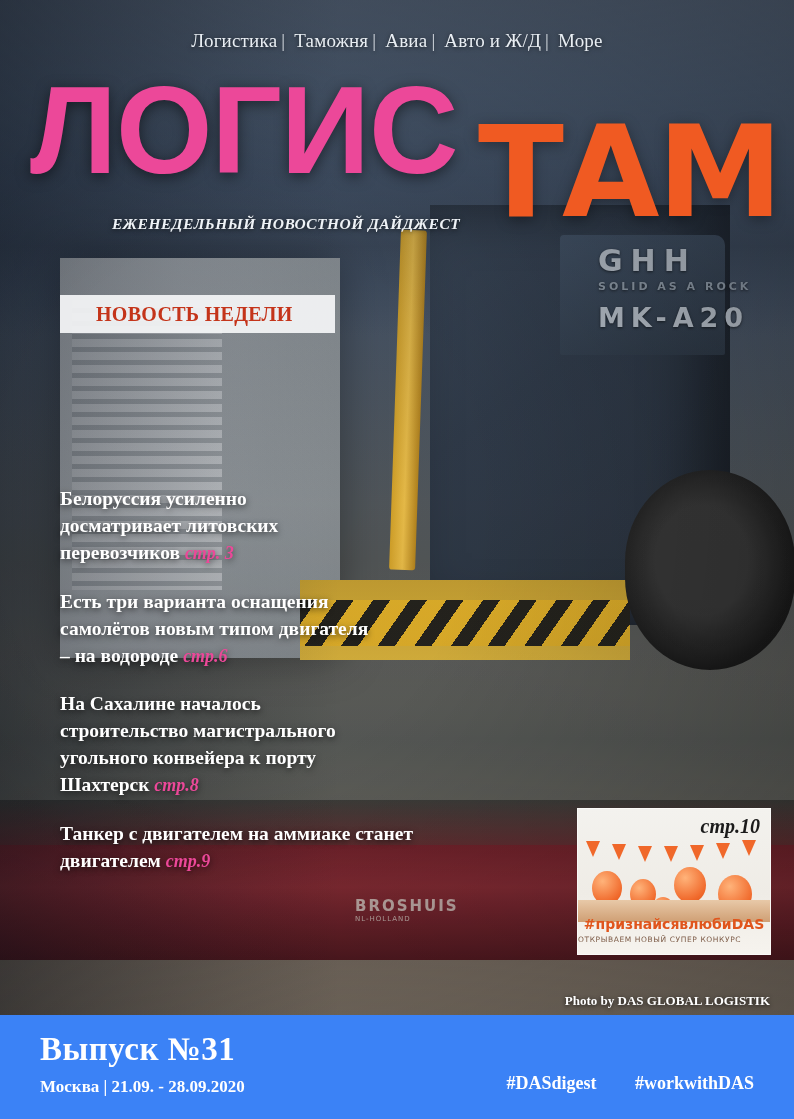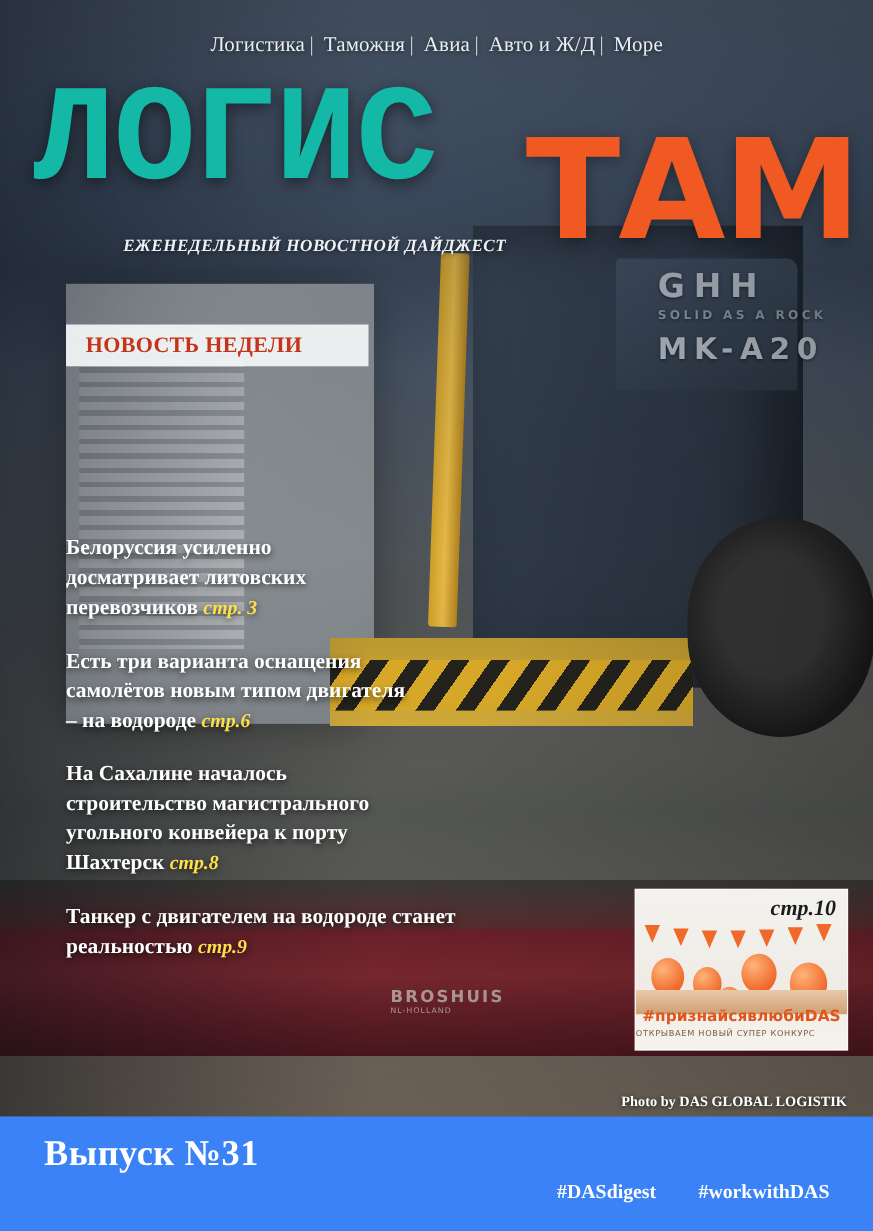--- a/index.html
+++ b/index.html
@@ -147,24 +147,24 @@
   .title-wrap {
     position: absolute;
     top: 68px; left: 0; width: 794px; height: 160px;
   }
   .title-main {
     position: absolute;
     left: 30px; top: 0;
     font-size: 124px;
     line-height: 1;
     font-weight: bold;
-    color: #14b8a6;
+    color: #ec4899;
     letter-spacing: -1px;
     text-shadow: 0 3px 14px rgba(0,0,0,.5);
-    font-family: Liberation Mono, monospace;
+    font-family: Liberation Sans, sans-serif;
   }
   .title-accent {
     position: absolute;
     left: 478px; top: 42px;
     font-size: 126px;
     line-height: 1;
     font-weight: bold;
     color: #f05a22;
     font-family: "DejaVu Sans", sans-serif;
     letter-spacing: -2px;
@@ -182,21 +182,21 @@
   }
 
   
   .badge {
     position: absolute;
     left: 60px; top: 295px;
     width: 275px; height: 38px;
     background: rgba(245,246,247,.92);
     display: flex;
     align-items: center;
-    padding-left: 18px;
+    padding-left: 36px;
     box-sizing: border-box;
   }
   .badge-text {
     color: #c4341a;
     font-weight: bold;
     font-size: 20px;
     letter-spacing: .3px;
   }
 
   
@@ -220,21 +220,21 @@
   .items { position: absolute; left: 60px; top: 486px; width: 400px; }
   .item {
     color: #ffffff;
     font-size: 19.5px;
     font-weight: bold;
     line-height: 1.38;
     text-shadow: 0 2px 6px rgba(0,0,0,.62);
     margin-bottom: 22px;
   }
   .item .pg {
-    color: #fde047;
+    color: #ec4899;
     font-style: italic;
     font-size: 18px;
     white-space: nowrap;
   }
   .item.i1 { width: 300px; }
   .item.i2 { width: 310px; margin-top: 16px; }
   .item.i3 { width: 310px; margin-top: 16px; }
   .item.i4 { width: 390px; margin-top: 22px; }
 
   
@@ -397,21 +397,21 @@
     </div>
     <div class="item i2">
       <span>Есть три варианта оснащения самолётов новым типом двигателя – на водороде</span>
       <span class="pg">стр.6</span>
     </div>
     <div class="item i3">
       <span>На Сахалине началось строительство магистрального угольного конвейера к порту Шахтерск</span>
       <span class="pg">стр.8</span>
     </div>
     <div class="item i4">
-      <span>Танкер с двигателем на водороде станет реальностью</span>
+      <span>Танкер с двигателем на аммиаке станет двигателем</span>
       <span class="pg">стр.9</span>
     </div>
   </div>
 
   <div class="promo-title">Признайся в любви DAS!</div>
   <div class="promo">
     <div class="promo-page">стр.10</div>
     <div class="promo-bunting">
       <div class="promo-flag" style="left:8px;  top:2px;"></div>
       <div class="promo-flag" style="left:34px; top:5px;"></div>
@@ -427,19 +427,24 @@
     <div class="promo-ball" style="left:140px; top:66px; width:34px; height:38px;"></div>
     <div class="promo-ball" style="left:74px; top:88px; width:22px; height:25px;"></div>
     <div class="promo-table"></div>
     <div class="promo-hash">#признайсявлюбиDAS</div>
     <div class="promo-sub">ОТКРЫВАЕМ НОВЫЙ СУПЕР КОНКУРС</div>
   </div>
   <div class="photo-credit">Photo by DAS GLOBAL LOGISTIK</div>
 
   <div class="footer">
     <div class="issue">Выпуск №31</div>
+    <div class="place">
+      <span>Москва</span>
+      <span>|</span>
+      <span>21.09. - 28.09.2020</span>
+    </div>
     <div class="tags">
       <span class="tag">#DASdigest</span>
       <span class="tag">#workwithDAS</span>
     </div>
   </div>
 
 </div>
 
 </body></html>

